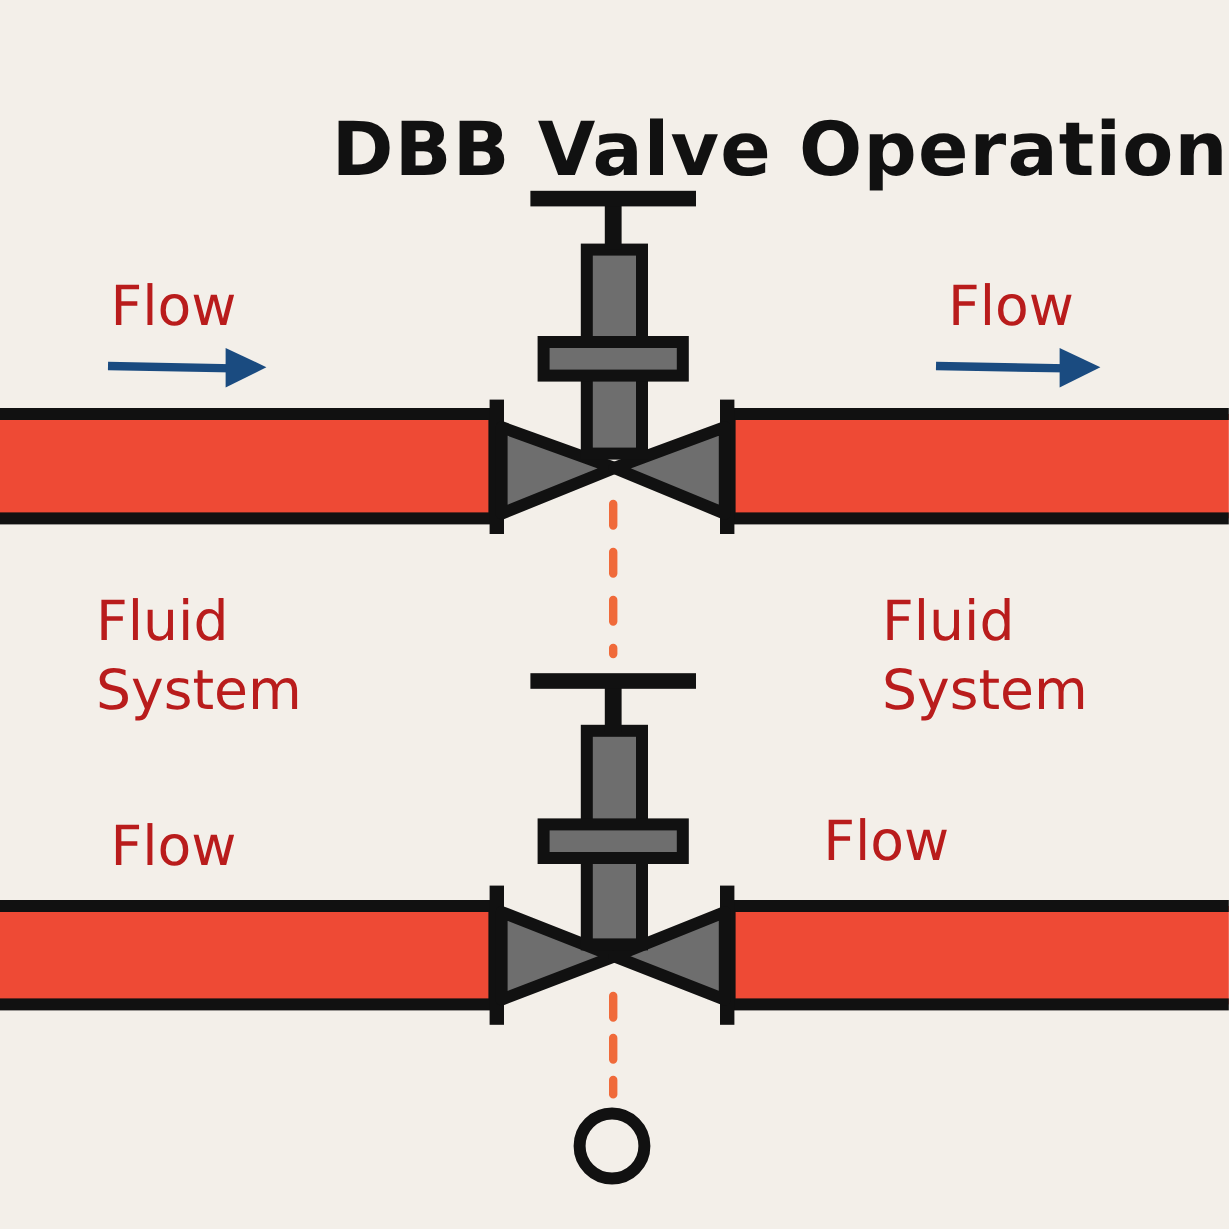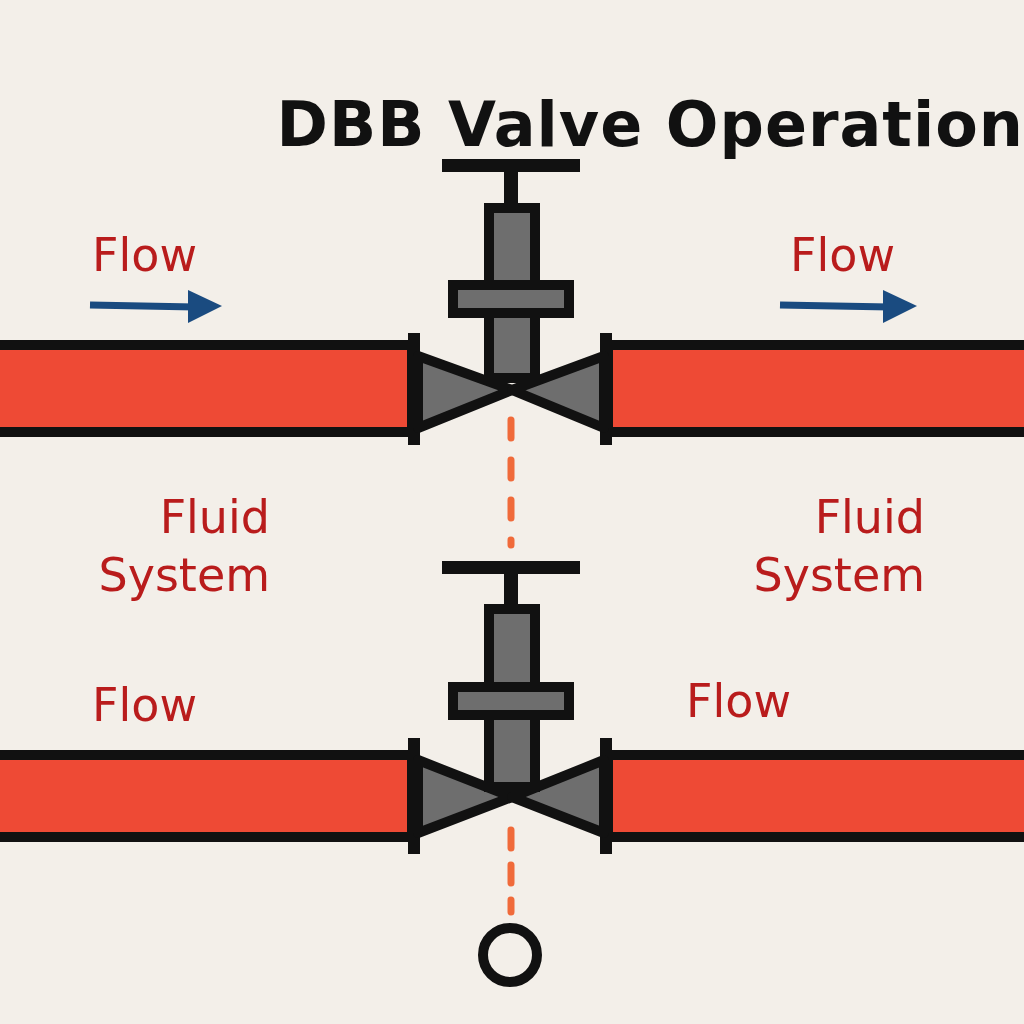--- a/index.html
+++ b/index.html
@@ -1,19 +1,19 @@
 <!DOCTYPE html>
 <html><head>
 <meta charset="utf-8">
 <style>
   html,body{margin:0;padding:0;}
   body{width:1024px;height:1024px;background:#f3efe9;position:relative;overflow:hidden;font-family:"DejaVu Sans",sans-serif;}
   .title{position:absolute;left:0;width:1024px;top:40px;text-align:right;font-size:62px;font-weight:bold;color:#111;letter-spacing:1px;margin-top:48px;}
   .lbl{position:absolute;font-size:46px;color:#b91c1c;line-height:58px;}
-  .center{text-align:right;}
+  .center{text-align:left;}
   svg{position:absolute;left:0;top:0;}
 </style>
 </head>
 <body>
 
 <div class="title">DBB Valve Operation</div>
 
 <div class="lbl" style="left:92px;top:226px;">Flow</div>
 <div class="lbl" style="left:790px;top:226px;">Flow</div>
 

